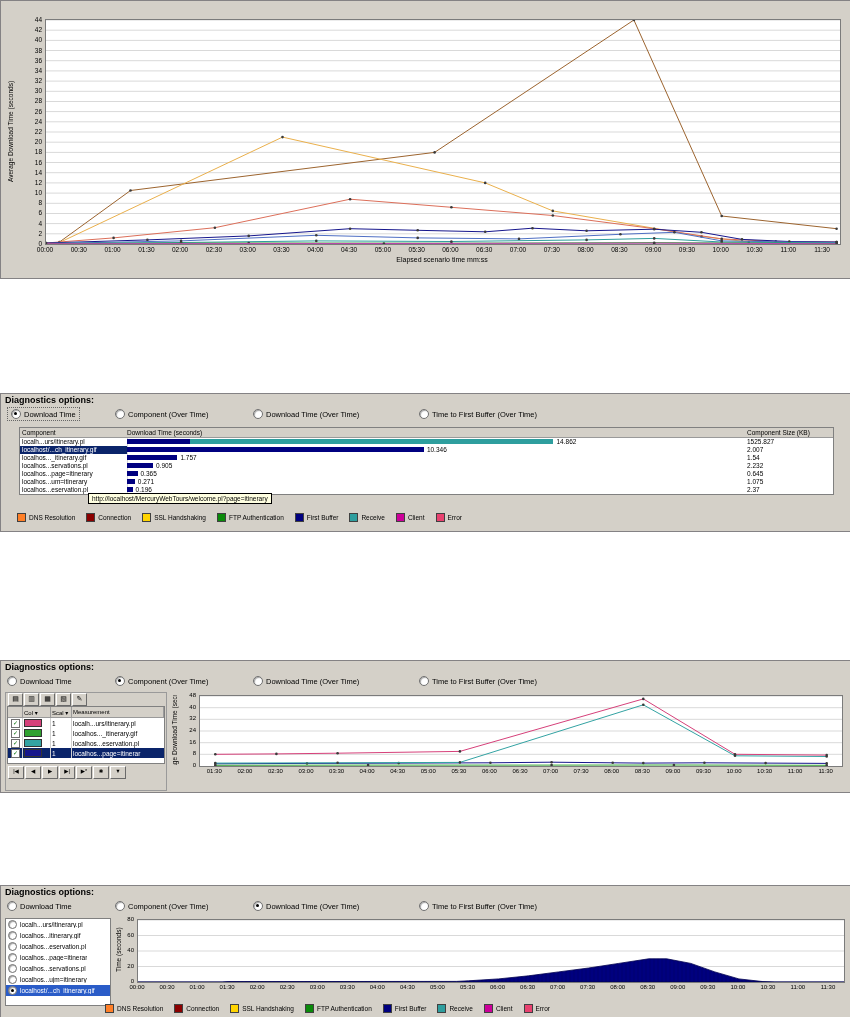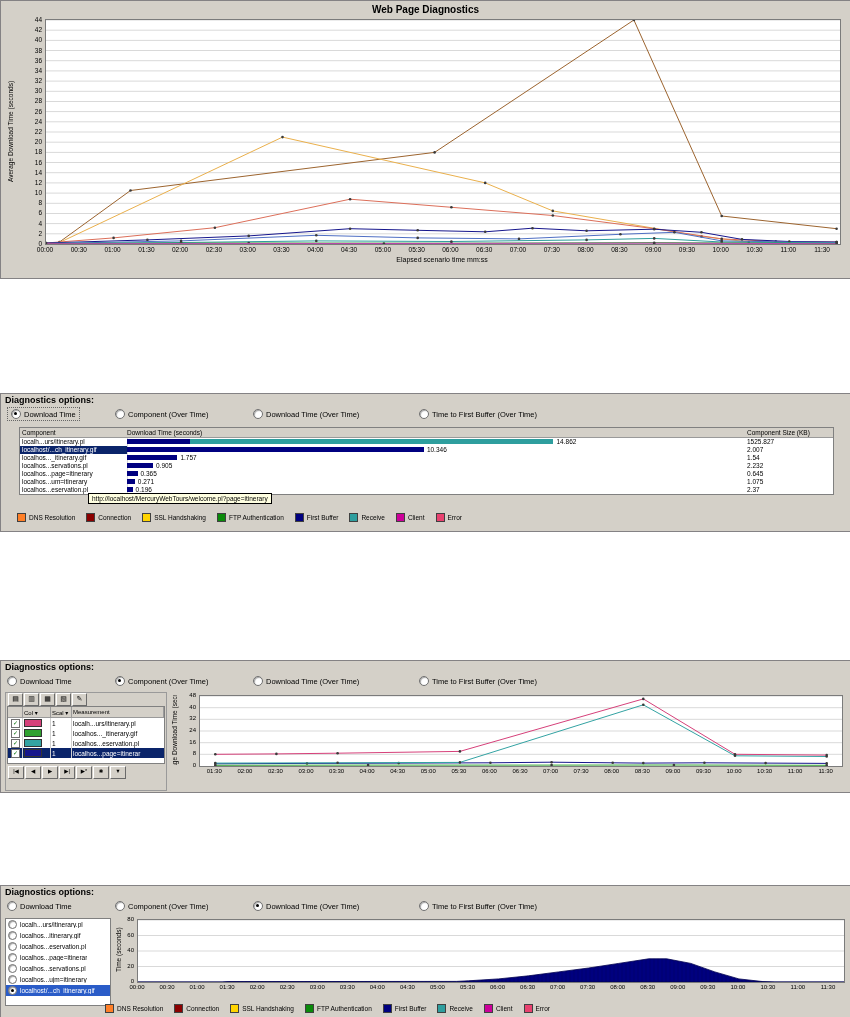--- a/index.html
+++ b/index.html
@@ -62,21 +62,20 @@
   .mlist{position:absolute;left:4px;top:32px;width:104px;height:86px;background:#fff;border:1px solid #808080;overflow:hidden}
   .lrow{display:flex;align-items:center;height:11px;padding-left:2px;gap:3px}
   .lrow .rc{width:7px;height:7px}
   .llab{font-size:6.5px;white-space:nowrap;overflow:hidden}
   .lsel{background:#2a5cc8;color:#fff}
 </style>
 </head>
 <body>
 
 <div class="panel" id="panel1" style="top:0;height:277px">
-  <div class="gtitle">Web Page Diagnostics</div>
   <div class="chart-host" id="chart1">
       <div class="ylab" style="left: 4px; top: 18px; height: 224px;">Average Download Time (seconds)</div>
       <svg width="794" height="224" class="plotsvg" style="left: 44px; top: 18px;">
         <line x1="0" y1="213.8" x2="794" y2="213.8" stroke="#d9d9d9" stroke-width="1"></line>
         <line x1="0" y1="203.6" x2="794" y2="203.6" stroke="#d9d9d9" stroke-width="1"></line>
         <line x1="0" y1="193.5" x2="794" y2="193.5" stroke="#d9d9d9" stroke-width="1"></line>
         <line x1="0" y1="183.3" x2="794" y2="183.3" stroke="#d9d9d9" stroke-width="1"></line>
         <line x1="0" y1="173.1" x2="794" y2="173.1" stroke="#d9d9d9" stroke-width="1"></line>
         <line x1="0" y1="162.9" x2="794" y2="162.9" stroke="#d9d9d9" stroke-width="1"></line>
         <line x1="0" y1="152.7" x2="794" y2="152.7" stroke="#d9d9d9" stroke-width="1"></line>

